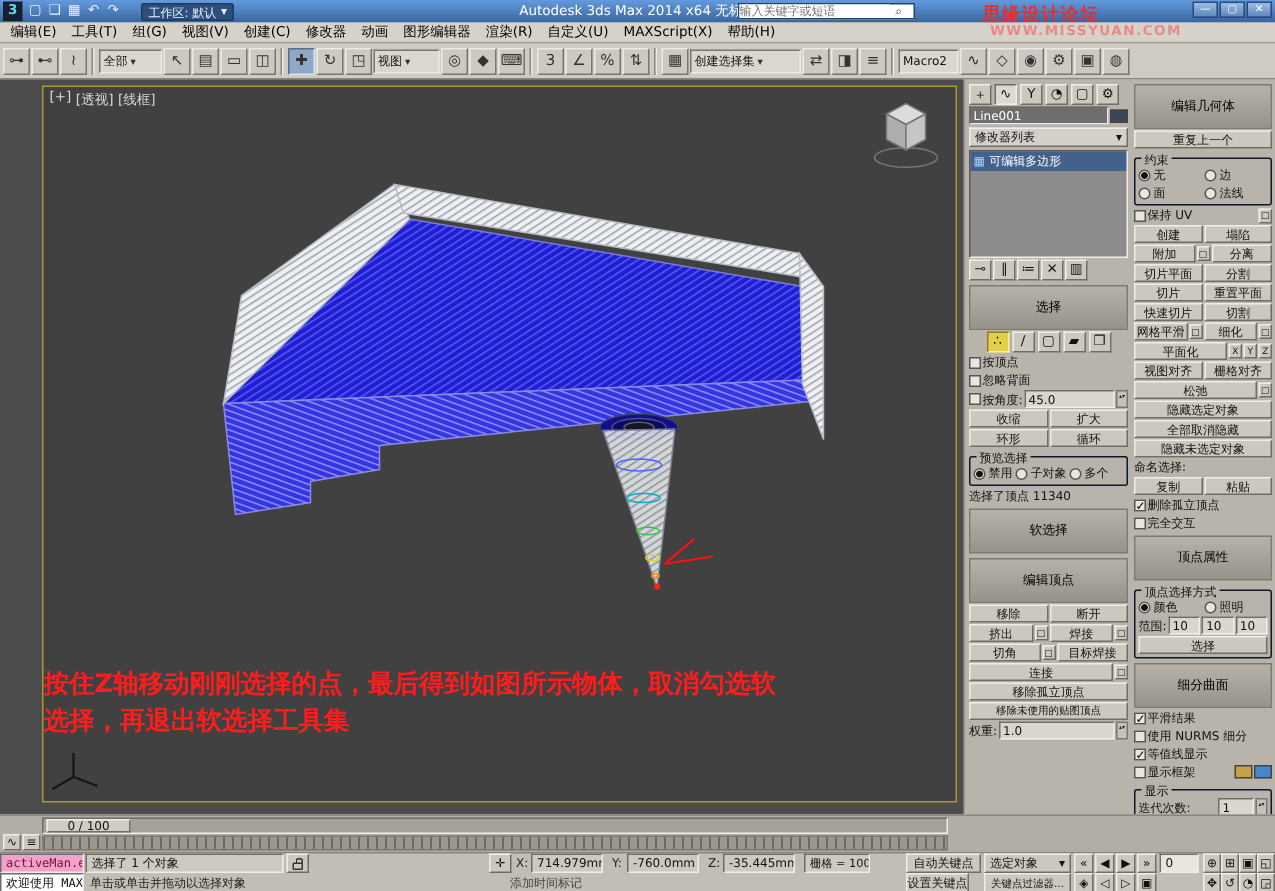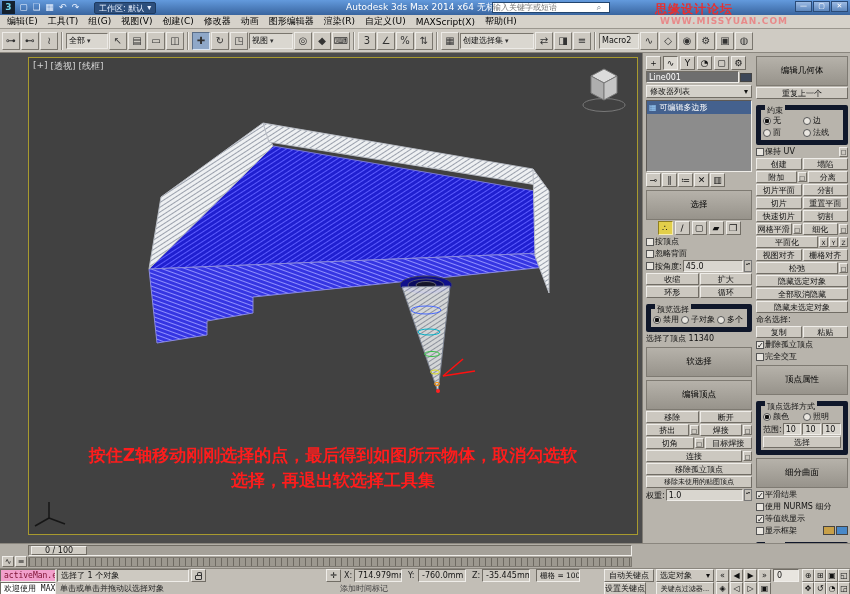--- a/index.html
+++ b/index.html
@@ -25,41 +25,41 @@
   .toolbar{left:0;top:29px;width:850px;height:24px;background:#cfcbc3;border-bottom:1px solid #8a867e;display:flex;align-items:center;padding-left:2px;gap:1px}
   .tbtn{width:18px;height:18px;background:#cdc9c1;border:1px solid;border-color:#eceae6 #7a766e #7a766e #eceae6;font-size:10px;display:flex;align-items:center;justify-content:center;color:#333}
   .tbtn.active{background:#8fa8c8;border-color:#5a6e88 #d8e4f2 #d8e4f2 #5a6e88}
   .tsep{width:2px;height:18px;border-left:1px solid #8a867e;border-right:1px solid #eceae6;margin:0 2px}
   .tdrop{height:16px;background:#dad7d0;border:1px solid;border-color:#7a766e #eceae6 #eceae6 #7a766e;display:flex;align-items:center;font-size:8px;padding:0 2px;gap:2px;white-space:nowrap}
   .tdrop .car{font-size:7px;color:#333}
   
   .mainarea{left:0;top:53px;width:642px;height:490px;background:#4c4c4c}
   .viewport{position:absolute;left:28px;top:4px;width:610px;height:478px;background:#414141;border:1px solid #a89a2e;overflow:hidden}
   .vplabel{position:absolute;left:4px;top:2px;color:#d8d8d8;font-size:9px;display:flex;gap:3px}
-  .vptext{position:absolute;left:0;width:100%;text-align:center;color:#fe1c1c;font-size:17px;font-weight:bold;white-space:nowrap}
+  .vptext{position:absolute;left:0;width:100%;color:#fe1c1c;font-size:17px;font-weight:bold;white-space:nowrap}
   
   .cmdpanel{left:642px;top:53px;width:208px;height:490px;background:#b8b4ac;border-left:1px solid #807c74;overflow:hidden}
   .col{position:absolute;top:2px;display:flex;flex-direction:column}
   .row{display:flex;gap:1px;margin-top:1px;align-items:center}
   .btn{background:#ccc8c0;border:1px solid;border-color:#efede9 #716d65 #716d65 #efede9;display:flex;align-items:center;justify-content:center;font-size:8px;color:#111;height:12px;overflow:hidden;white-space:nowrap;flex:1}
   .sq{flex:0 0 9px;height:10px;font-size:6px}
   .ico{flex:0 0 15px;width:15px;height:14px;font-size:9px}
   .ico.on{background:#e2cf4a;border-color:#8f7f20 #f5ecb0 #f5ecb0 #8f7f20}
   .tab.on{background:#dcd9d2;border-color:#716d65 #efede9 #efede9 #716d65}
   .fld{background:#d9d6cf;border:1px solid;border-color:#716d65 #efede9 #efede9 #716d65;height:12px;display:flex;align-items:center;padding:0 2px;font-size:8px;overflow:hidden;white-space:nowrap}
   .drop{height:13px;margin-top:2px;background:#d3d0c9;border:1px solid;border-color:#efede9 #716d65 #716d65 #efede9;display:flex;align-items:center;justify-content:space-between;padding:0 3px;font-size:8px}
   .stack{height:72px;margin-top:2px;background:#8c8c8c;border:1px solid;border-color:#5d5955 #efede9 #efede9 #5d5955;overflow:hidden}
   .stackrow{height:13px;background:#44618e;color:#fff;display:flex;align-items:center;gap:3px;padding:0 2px;font-size:8px}
   .sicon{color:#9fd4ff;font-size:8px}
   .hdr{height:30px;margin-top:3px;background:linear-gradient(#b6b2aa,#97938b);border:1px solid #7e7a72;display:flex;align-items:center;justify-content:center;font-size:8.5px;color:#000;flex:none}
   .chk{flex:0 0 8px;width:8px;height:8px;background:#e9e6e0;border:1px solid #555;font-size:8px;line-height:7px;text-align:center;color:#000}
   .rad{flex:0 0 8px;width:8px;height:8px;background:#e9e6e0;border:1px solid #555;border-radius:50%}
   .rad.on{background:radial-gradient(circle at 50% 50%,#111 0 2px,#e9e6e0 2.5px)}
   .lbl{font-size:8px;white-space:nowrap;overflow:hidden}
-  .grp{border:5px solid #0f172a;position:relative;margin-top:6px;padding:4px 2px 2px;border-radius:2px}
+  .grp{border:1px solid #0f172a;position:relative;margin-top:6px;padding:4px 2px 2px;border-radius:2px}
   .glabel{position:absolute;top:-5px;left:4px;background:#b8b4ac;padding:0 2px;font-size:8px}
   .spin{flex:0 0 8px;width:8px;height:12px;display:flex;flex-direction:column;background:#c6c2ba;border:1px solid #777;font-size:4px;line-height:5px;text-align:center;color:#222}
   .swatch{flex:0 0 12px;width:12px;height:9px;border:1px solid #444}
   
   .timeband{left:0;top:543px;width:850px;height:13px;background:#b2aea6;border-top:1px solid #8a867e}
   .tgroove{position:absolute;left:28px;top:1px;width:604px;height:11px;background:#a5a199;border:1px solid;border-color:#716d65 #efede9 #efede9 #716d65}
   .thandle{position:absolute;left:2px;top:0;width:56px;height:9px;background:#d0ccc4;border:1px solid;border-color:#efede9 #716d65 #716d65 #efede9;font-size:8px;display:flex;align-items:center;justify-content:center}
   .trackband{left:0;top:556px;width:850px;height:12px;background:#b2aea6}
   .ticks{position:absolute;left:28px;top:1px;width:604px;height:10px;background:#9c988f;border:1px solid #7e7a72;background-image:repeating-linear-gradient(90deg,#6e6a62 0 1px,transparent 1px 6px)}
   .statusbar{left:0;top:568px;width:850px;height:26px;background:#c2beb6;border-top:1px solid #8a867e}

